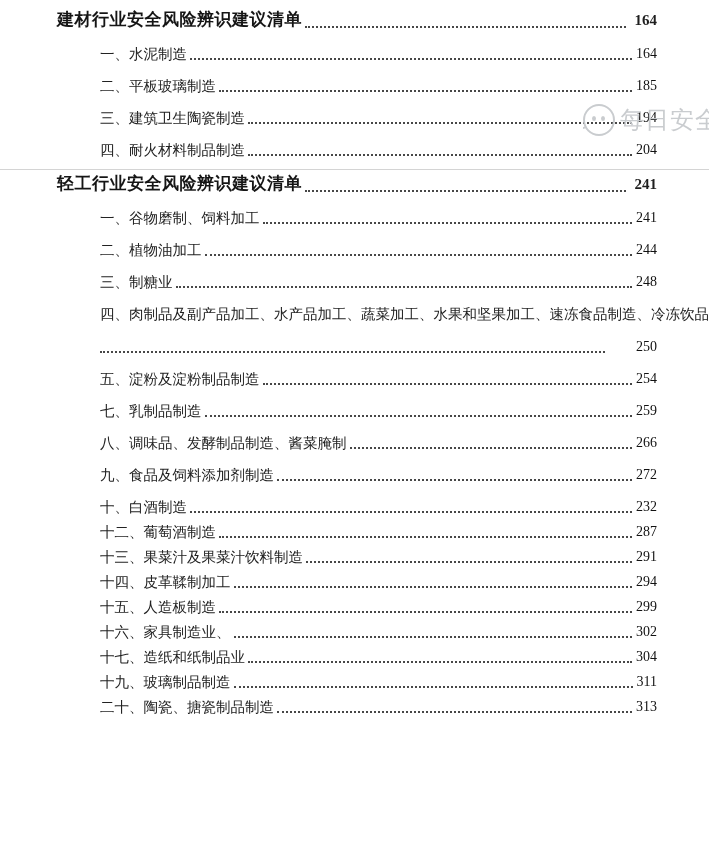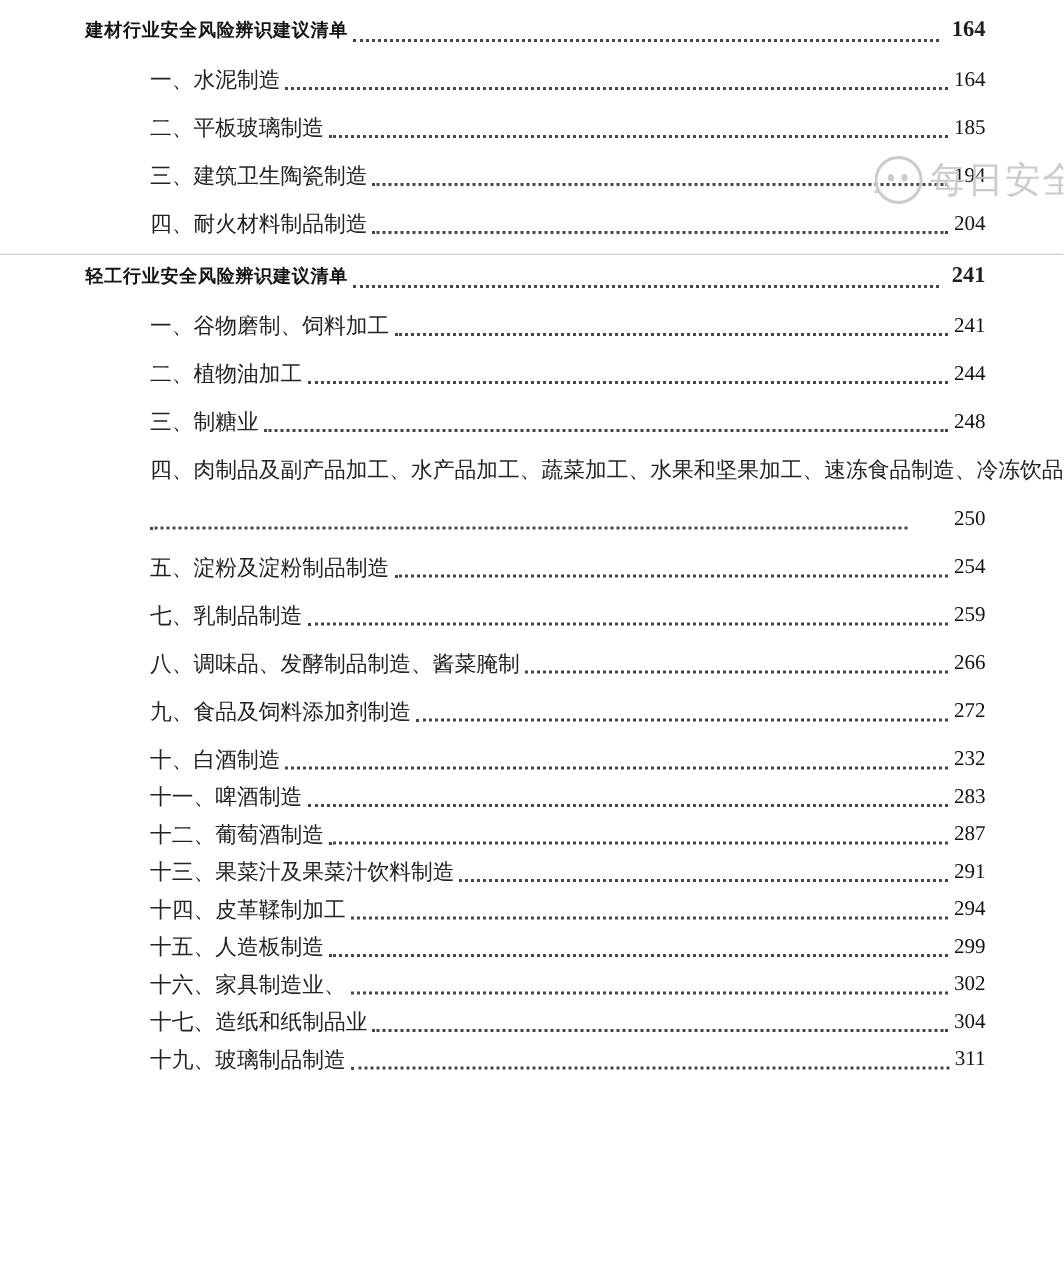--- a/index.html
+++ b/index.html
@@ -12,21 +12,21 @@
   .toc{position:absolute;top:8px;left:0;width:709px;}
 
   
   .sec-row{
     display:flex;align-items:baseline;
     margin:0 52px 0 57px;height:24px;line-height:24px;
     font-family:"Liberation Sans", sans-serif;font-weight:bold;
   }
   .sec-row.first{margin-top:0;}
   .sec-row.second{}
-  .sec-title{white-space:nowrap;font-size:12px;letter-spacing:0.5px;color:#151515;}
+  .sec-title{white-space:nowrap;font-size:17px;letter-spacing:0.5px;color:#151515;}
   .sec-page{font-family:"Liberation Serif", serif;font-size:15px;font-weight:bold;margin-left:7px;}
   .sec-row .dots{border-bottom-width:2px;}
 
   
   .item-row{
     display:flex;align-items:flex-start;
     margin:12px 52px 0 100px;height:20px;line-height:20px;
     font-size:14.5px;
   }
   .item-row.tight{margin-top:5px;}
@@ -163,25 +163,20 @@
         <span class="item-title">九、食品及饲料添加剂制造</span>
         <span class="dots"></span>
         <span class="item-page">272</span>
       </div>
       <div class="item-row">
         <span class="item-title">十、白酒制造</span>
         <span class="dots"></span>
         <span class="item-page">232</span>
       </div>
       <div class="item-row tight">
-        <span class="item-title">十一、啤酒制造</span>
-        <span class="dots"></span>
-        <span class="item-page">283</span>
-      </div>
-      <div class="item-row tight">
         <span class="item-title">十二、葡萄酒制造</span>
         <span class="dots"></span>
         <span class="item-page">287</span>
       </div>
       <div class="item-row tight">
         <span class="item-title">十三、果菜汁及果菜汁饮料制造</span>
         <span class="dots"></span>
         <span class="item-page">291</span>
       </div>
       <div class="item-row tight">
@@ -201,15 +196,20 @@
       </div>
       <div class="item-row tight">
         <span class="item-title">十七、造纸和纸制品业</span>
         <span class="dots"></span>
         <span class="item-page">304</span>
       </div>
       <div class="item-row tight">
         <span class="item-title">十九、玻璃制品制造</span>
         <span class="dots"></span>
         <span class="item-page">311</span>
+      </div>
+      <div class="item-row tight">
+        <span class="item-title">二十、陶瓷、搪瓷制品制造</span>
+        <span class="dots"></span>
+        <span class="item-page">313</span>
       </div>
     </div>
 </div>
 
 </body></html>

